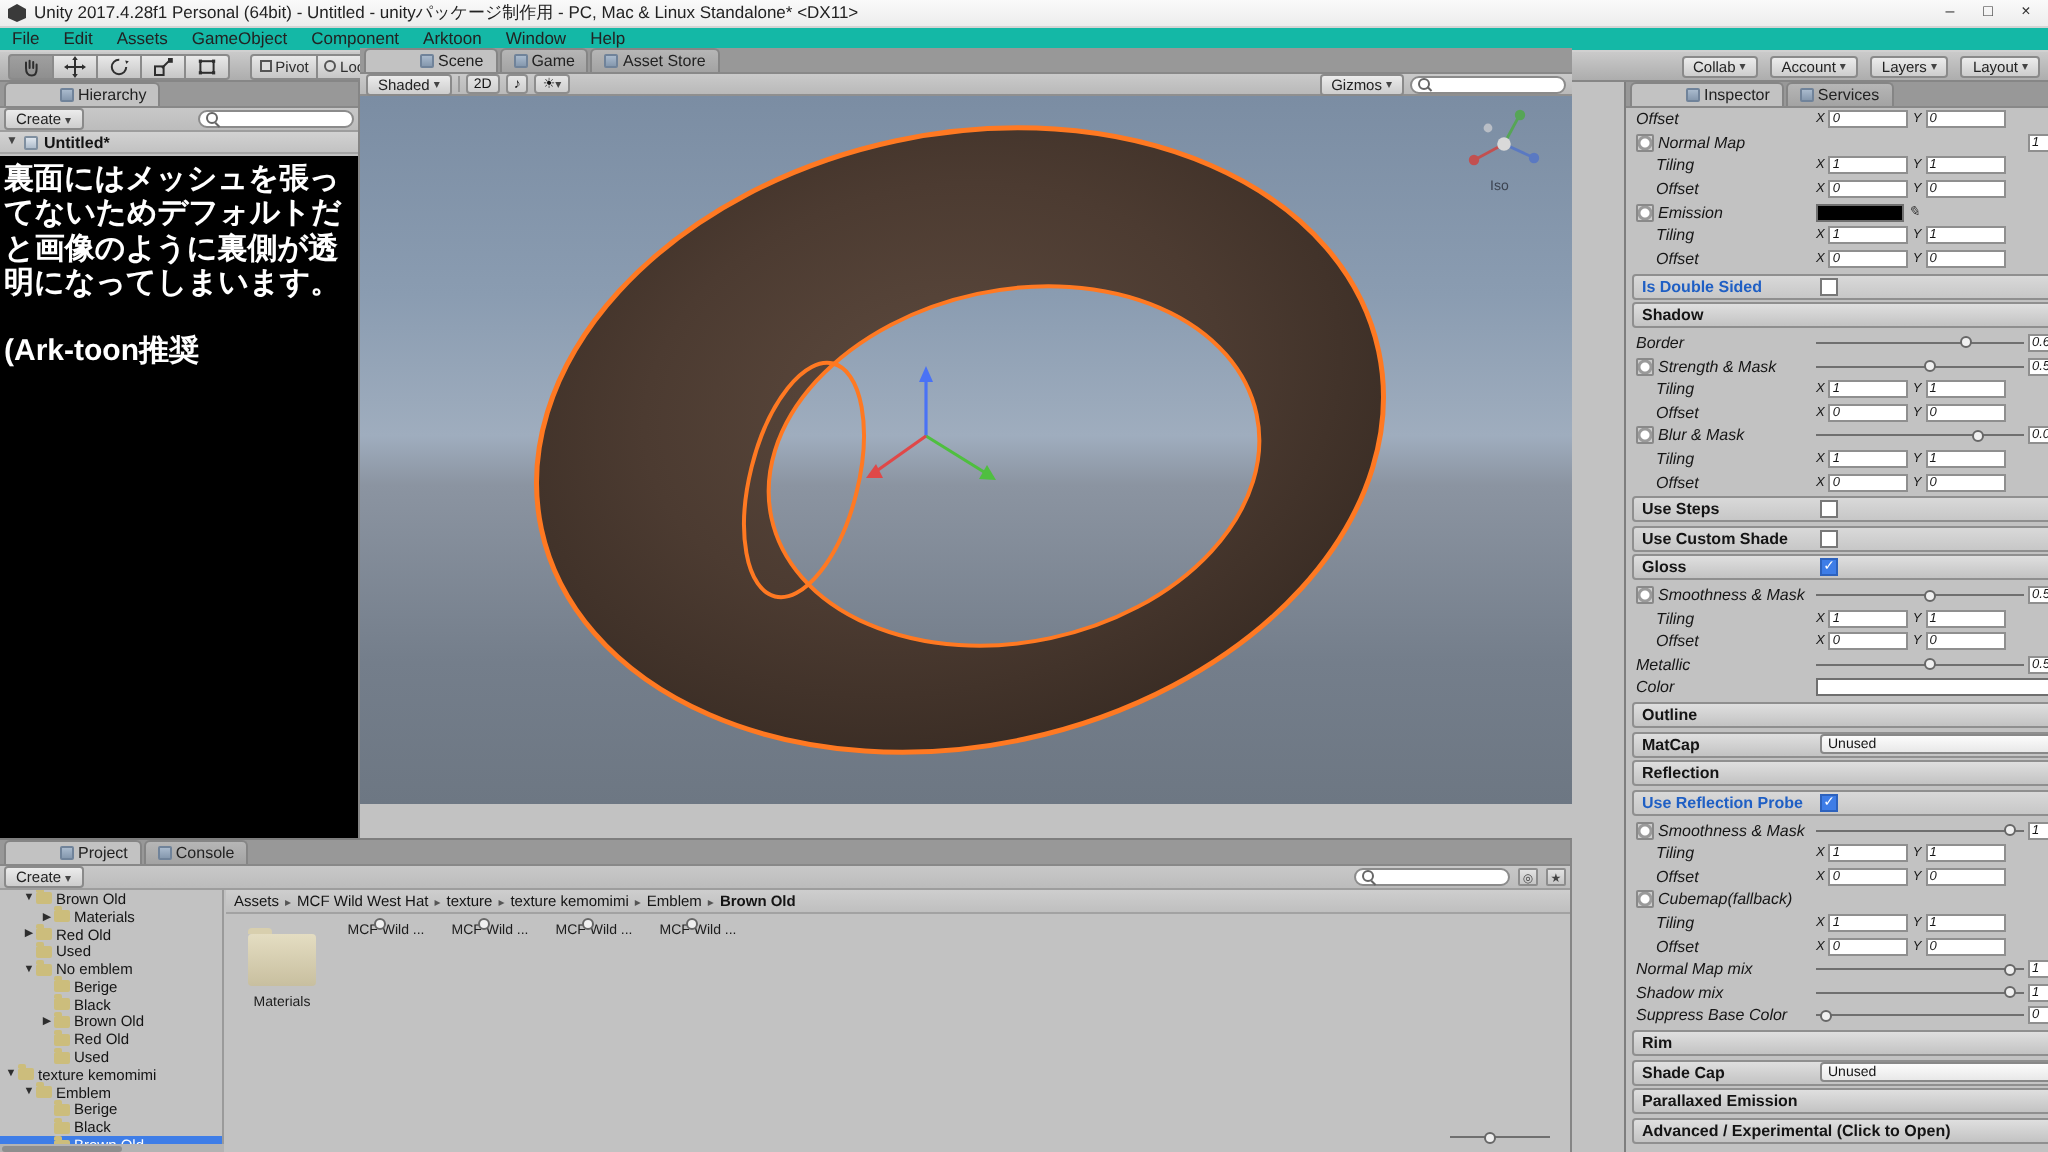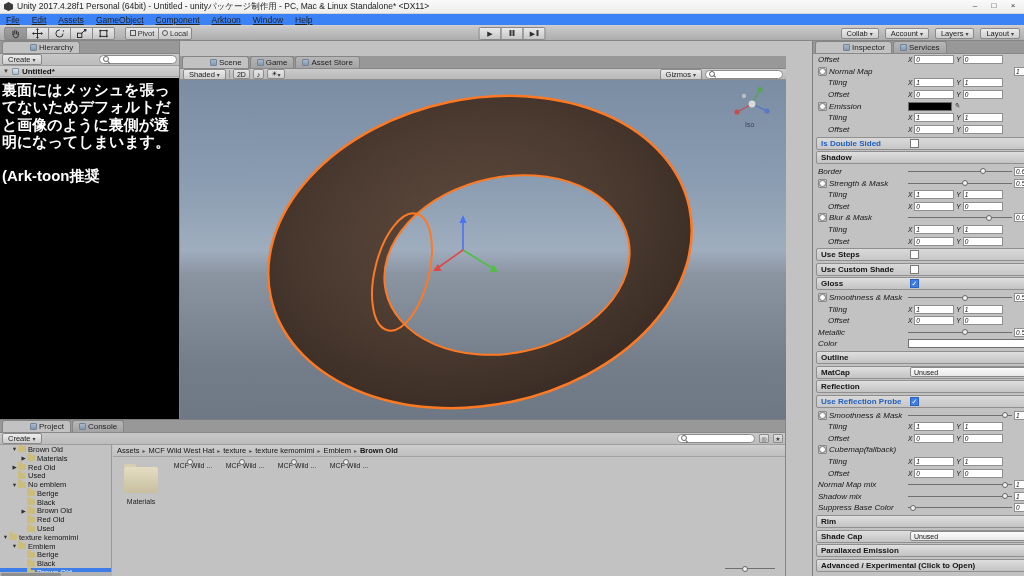--- a/index.html
+++ b/index.html
@@ -5,21 +5,21 @@
 *{margin:0;padding:0;box-sizing:border-box;font-family:"Liberation Sans",sans-serif;}
 html,body{width:1024px;height:576px;overflow:hidden;}
 body{position:relative;background:#c2c2c2;font-size:9px;color:#141414;}
 
 
 #titlebar{position:absolute;left:0;top:0;width:1024px;height:14px;background:linear-gradient(#fafafa,#ededed);border-bottom:1px solid #d4d4d4;display:flex;align-items:center;padding:0 2px;font-size:8.5px;color:#222;}
 .ulogo{width:9px;height:9px;margin:0 4px 0 2px;background:#3a3a3a;clip-path:polygon(50% 0,100% 28%,100% 78%,50% 100%,0 78%,0 28%);}
 .wtitle{flex:1;white-space:nowrap;overflow:hidden;}
 .wbtns{display:flex;gap:1px;}
 .wb{width:18px;height:11px;text-align:center;line-height:10px;font-size:8px;color:#333;}
-#menubar{position:absolute;left:0;top:14px;width:1024px;height:12px;background:#3b82f6;border-bottom:1px solid #d0d0d0;display:flex;align-items:center;font-size:8.5px;color:#222;text-decoration:underline;}
+#menubar{position:absolute;left:0;top:14px;width:1024px;height:12px;background:#14b8a6;border-bottom:1px solid #d0d0d0;display:flex;font-size:8.5px;color:#222;}
 .menu-item{padding:0 6px;}
 #toolbar{position:absolute;left:0;top:26px;width:1024px;height:15px;background:linear-gradient(#cacaca,#adadad);border-bottom:1px solid #868686;display:flex;align-items:center;padding:0 4px;}
 .toolgrp{display:flex;margin-right:10px;}
 .tbtn{display:inline-flex;align-items:center;justify-content:center;height:13px;min-width:23px;background:linear-gradient(#e9e9e9,#c6c6c6);border:1px solid #8a8a8a;margin-left:-1px;font-size:8px;color:#2e2e2e;}
 .tbtn:first-child{margin-left:0;border-radius:2px 0 0 2px;}
 .tbtn:last-child{border-radius:0 2px 2px 0;}
 .tbtn.sel{background:linear-gradient(#9f9f9f,#8f8f8f);}
 .tbtn.wide{min-width:34px;gap:2px;padding:0 3px;font-size:7.5px;}
 .playgrp{position:absolute;left:50%;transform:translateX(-50%);display:flex;}
 .pl{font-size:7px;line-height:7px;}
@@ -48,21 +48,21 @@
 .search{height:9px;flex:0 0 78px;background:#fff;border:1px solid #8b8b8b;border-radius:5px;display:flex;align-items:center;padding:0 3px;}
 .mag{width:7px;height:7px;position:relative;}
 .mag::before{content:'';position:absolute;left:0;top:0;width:4px;height:4px;border:1px solid #666;border-radius:50%;}
 .mag::after{content:'';position:absolute;left:4.5px;top:4.5px;width:3px;height:1px;background:#666;transform:rotate(45deg);transform-origin:0 0;}
 .scenerow{height:11px;background:linear-gradient(#d2d2d2,#c2c2c2);border-bottom:1px solid #a5a5a5;display:flex;align-items:center;gap:3px;padding:0 3px;font-size:8px;}
 .sceneic{width:7px;height:7px;background:linear-gradient(#dfe6ee,#aebccb);border:1px solid #7f8fa0;border-radius:1px;}
 .annot{position:absolute;left:0;top:37px;right:0;bottom:0;background:#000;color:#fff;padding:3px 2px;font-family:"Liberation Serif","DejaVu Serif",serif;font-weight:bold;font-size:15px;line-height:1.16;}
 .annot2{margin-top:16px;}
 
 
-#scene{position:absolute;left:180px;top:56px;width:606px;height:278px;background:#c2c2c2;border-radius:13px;}
+#scene{position:absolute;left:180px;top:24px;width:606px;height:278px;background:#c2c2c2;border-radius:13px;}
 .vbar{height:11px;background:linear-gradient(#cacaca,#b9b9b9);border-bottom:1px solid #8f8f8f;display:flex;align-items:center;gap:3px;padding:0 3px;font-size:7.5px;}
 .vsep{width:1px;height:8px;background:#999;}
 .tgl{display:inline-flex;align-items:center;height:10px;padding:0 3px;background:linear-gradient(#e6e6e6,#cecece);border:1px solid #8d8d8d;border-radius:2px;font-size:7px;}
 #viewport{position:absolute;left:0;top:24px;width:606px;height:354px;background:linear-gradient(180deg,#7b8da3 0%,#8a9cb1 28%,#9fadbe 48%,#8b94a1 55%,#747e8b 80%,#6d7783 100%);overflow:hidden;}
 #viewport svg{position:absolute;left:0;top:0;}
 .gizmo-label{font-size:7px;fill:#3c4350;}
 
 
 #project{position:absolute;left:0;top:419px;width:786px;height:157px;background:#c2c2c2;border-top:1px solid #7e7e7e;border-right:1px solid #858585;}
 .pbar{height:12px;background:linear-gradient(#c8c8c8,#bcbcbc);border-bottom:1px solid #9d9d9d;display:flex;align-items:center;gap:4px;padding:0 2px;}

